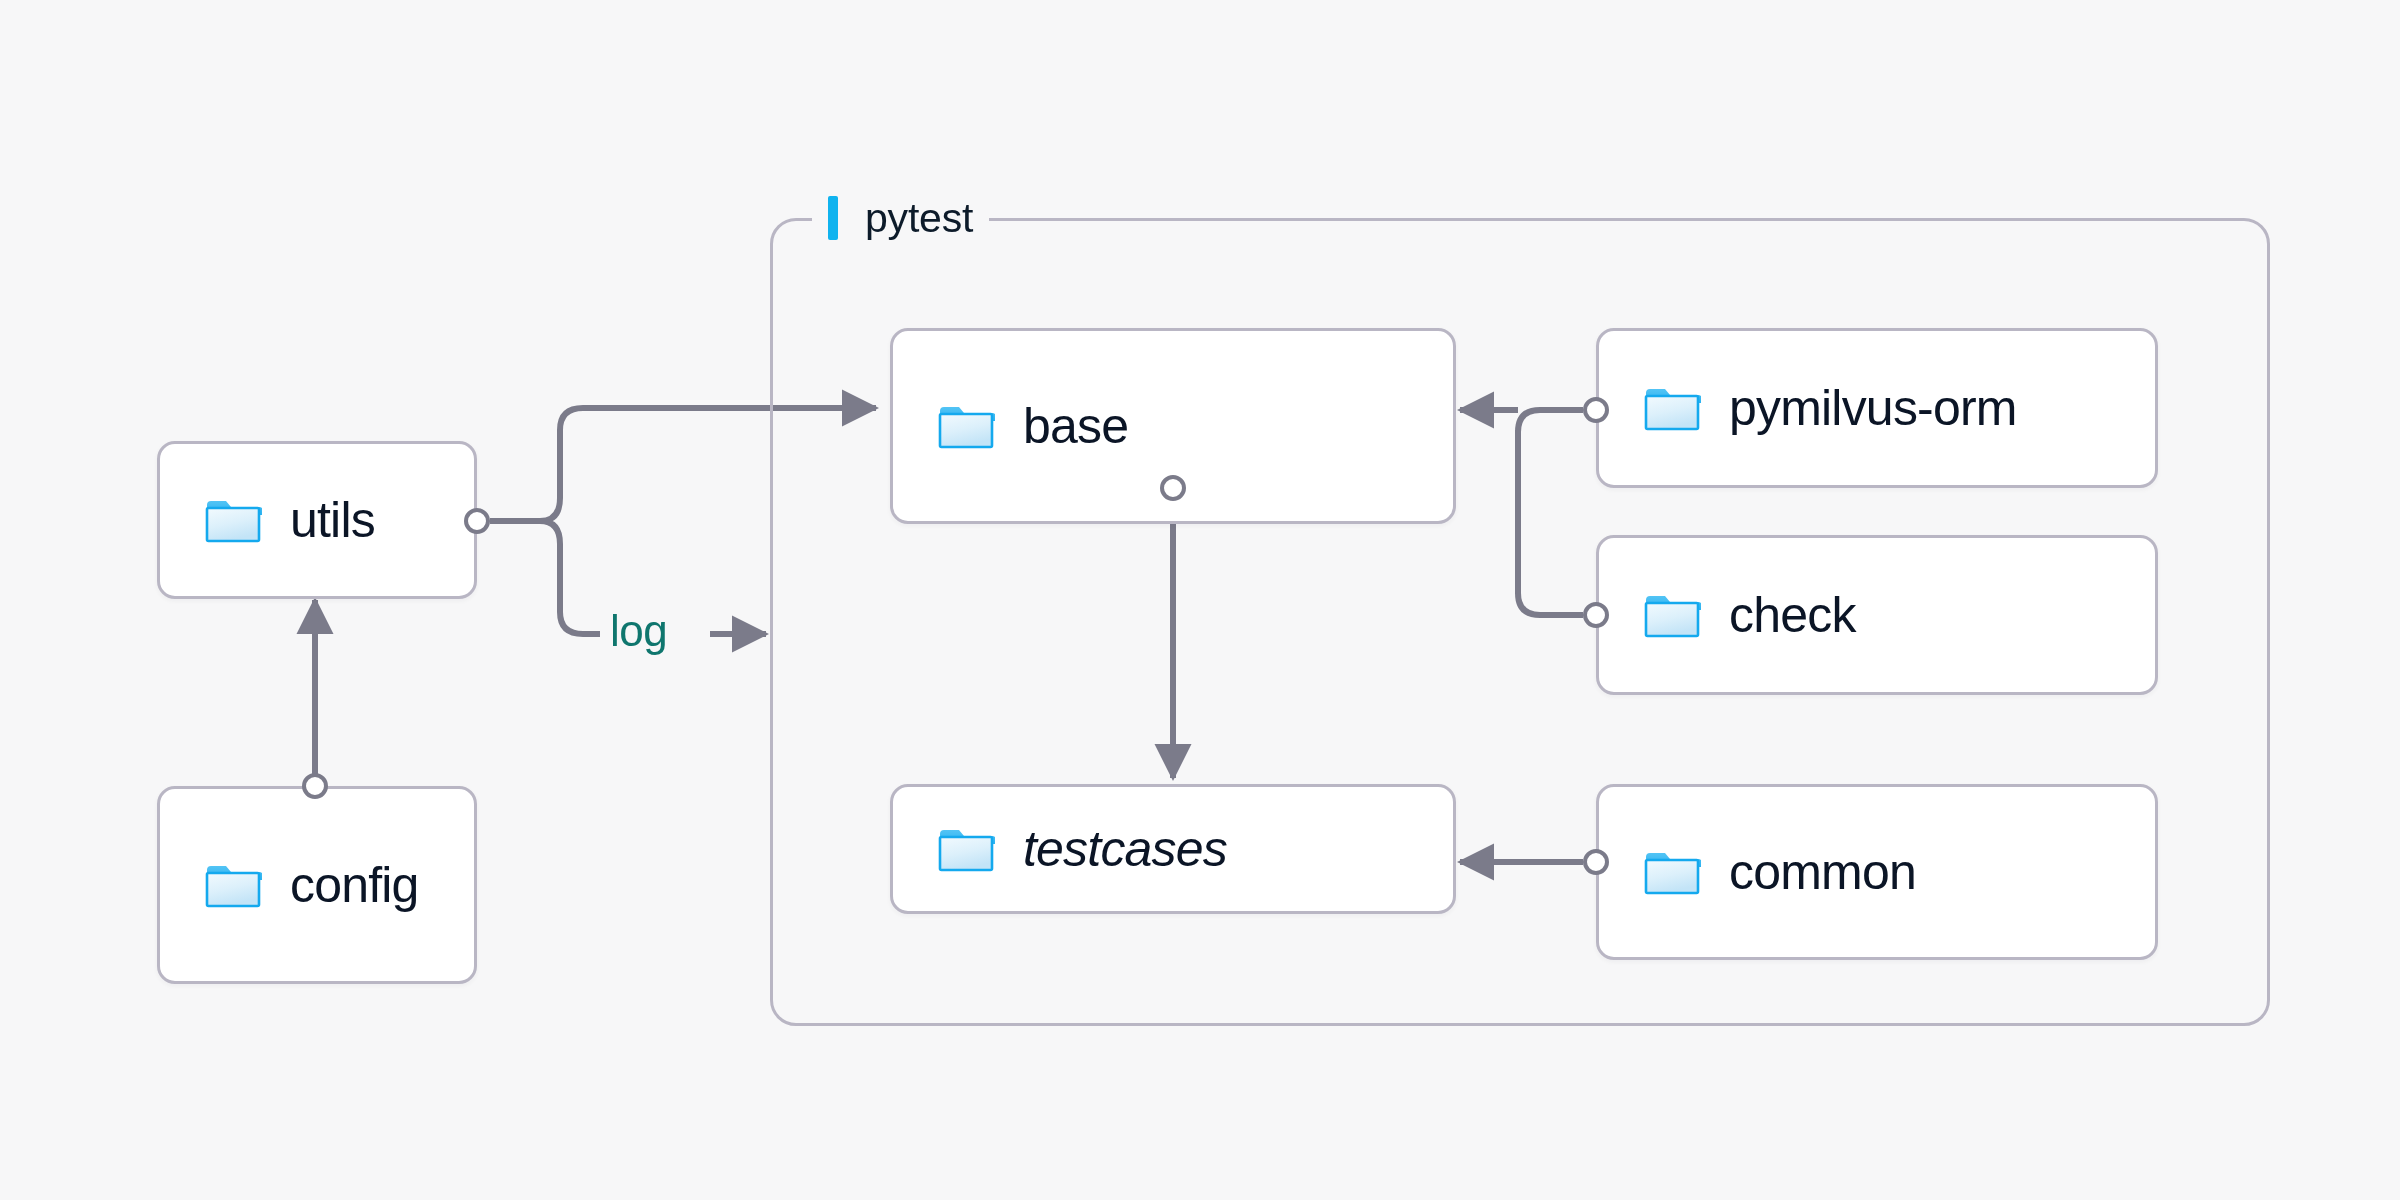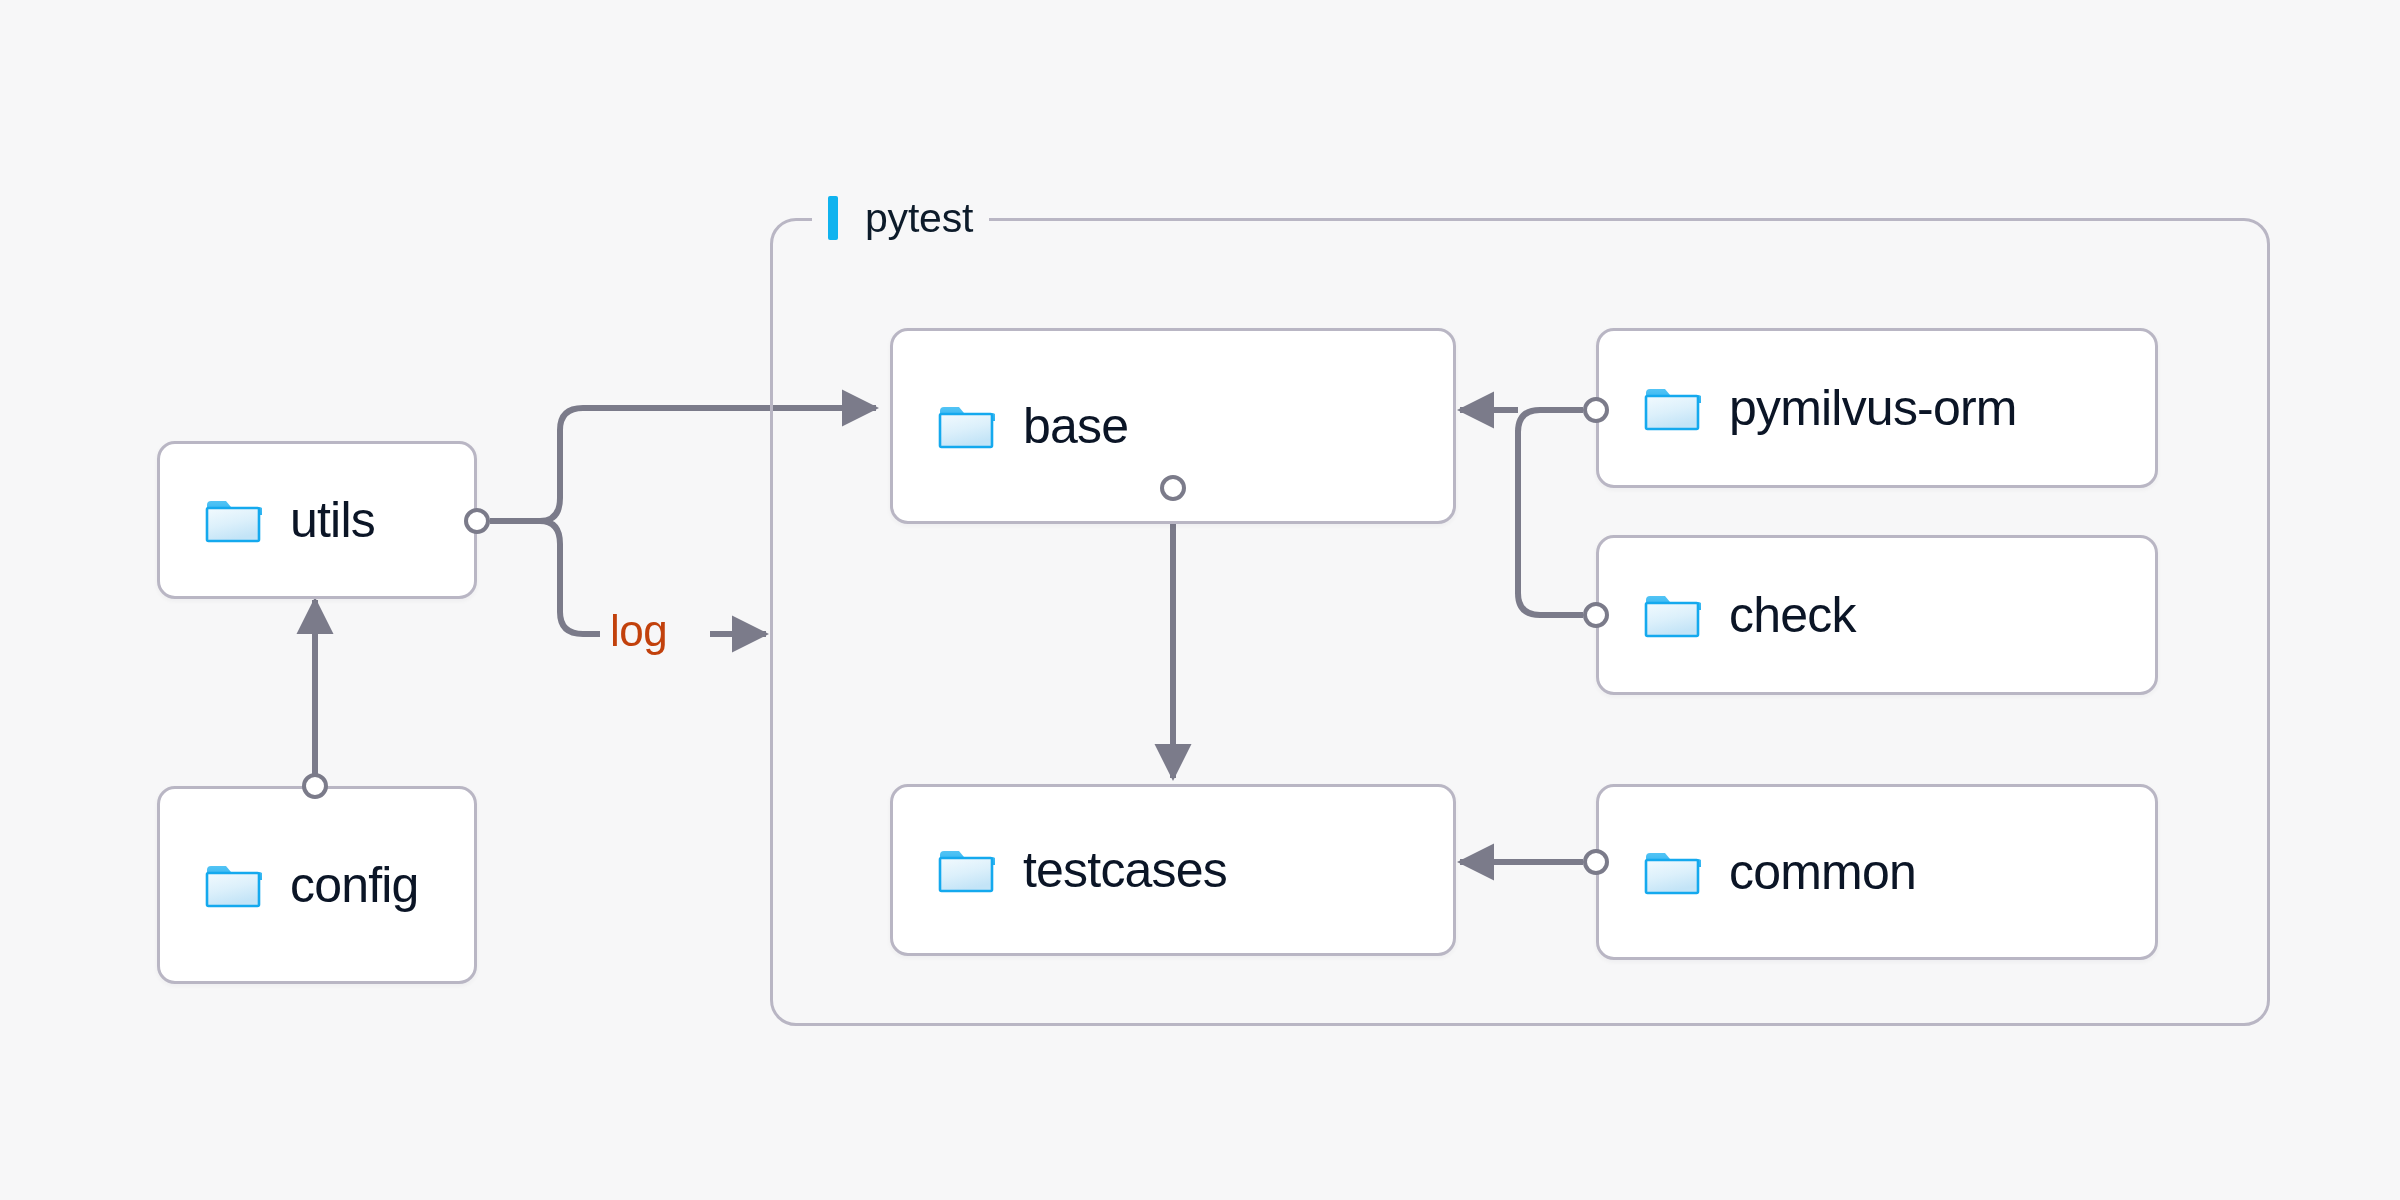--- a/index.html
+++ b/index.html
@@ -98,21 +98,21 @@
     background: #ffffff;
     border: 4px solid #7b7b8a;
     box-sizing: border-box;
     z-index: 6;
   }
 
   
   .edge-label {
     position: absolute;
     font-size: 44px;
-    color: #c2410c;
+    color: #0f766e;
     letter-spacing: -0.5px;
     background: #f7f7f8;
     padding: 0 10px;
     white-space: nowrap;
     z-index: 5;
   }
 </style>
 </head>
 <body>
 
@@ -192,21 +192,21 @@
     <div class="node-inner">
       <svg class="folder-icon" viewBox="0 0 58 48">
         <path d="M3 9 a4 4 0 0 1 4-4 h15 l5 6 h28 a4 4 0 0 1 4 4 v4 H3 z" fill="url(#folderTab)"></path>
         <rect x="3" y="12" width="52" height="33" rx="1.5" fill="url(#folderFill)" stroke="#14a9ee" stroke-width="2.6"></rect>
       </svg>
       <span class="node-label">base</span>
     </div>
   </div>
   <div class="port" style="left:1160px; top:475px;"></div>
 
-  <div class="node" style="left:890px; top:784px; width:566px; height:172px;">
+  <div class="node" style="left:890px; top:784px; width:566px; height:130px;font-style:italic;">
     <div class="node-inner">
       <svg class="folder-icon" viewBox="0 0 58 48">
         <path d="M3 9 a4 4 0 0 1 4-4 h15 l5 6 h28 a4 4 0 0 1 4 4 v4 H3 z" fill="url(#folderTab)"></path>
         <rect x="3" y="12" width="52" height="33" rx="1.5" fill="url(#folderFill)" stroke="#14a9ee" stroke-width="2.6"></rect>
       </svg>
       <span class="node-label">testcases</span>
     </div>
   </div>
 
   <div class="node" style="left:1596px; top:328px; width:562px; height:160px;text-align:right;">

